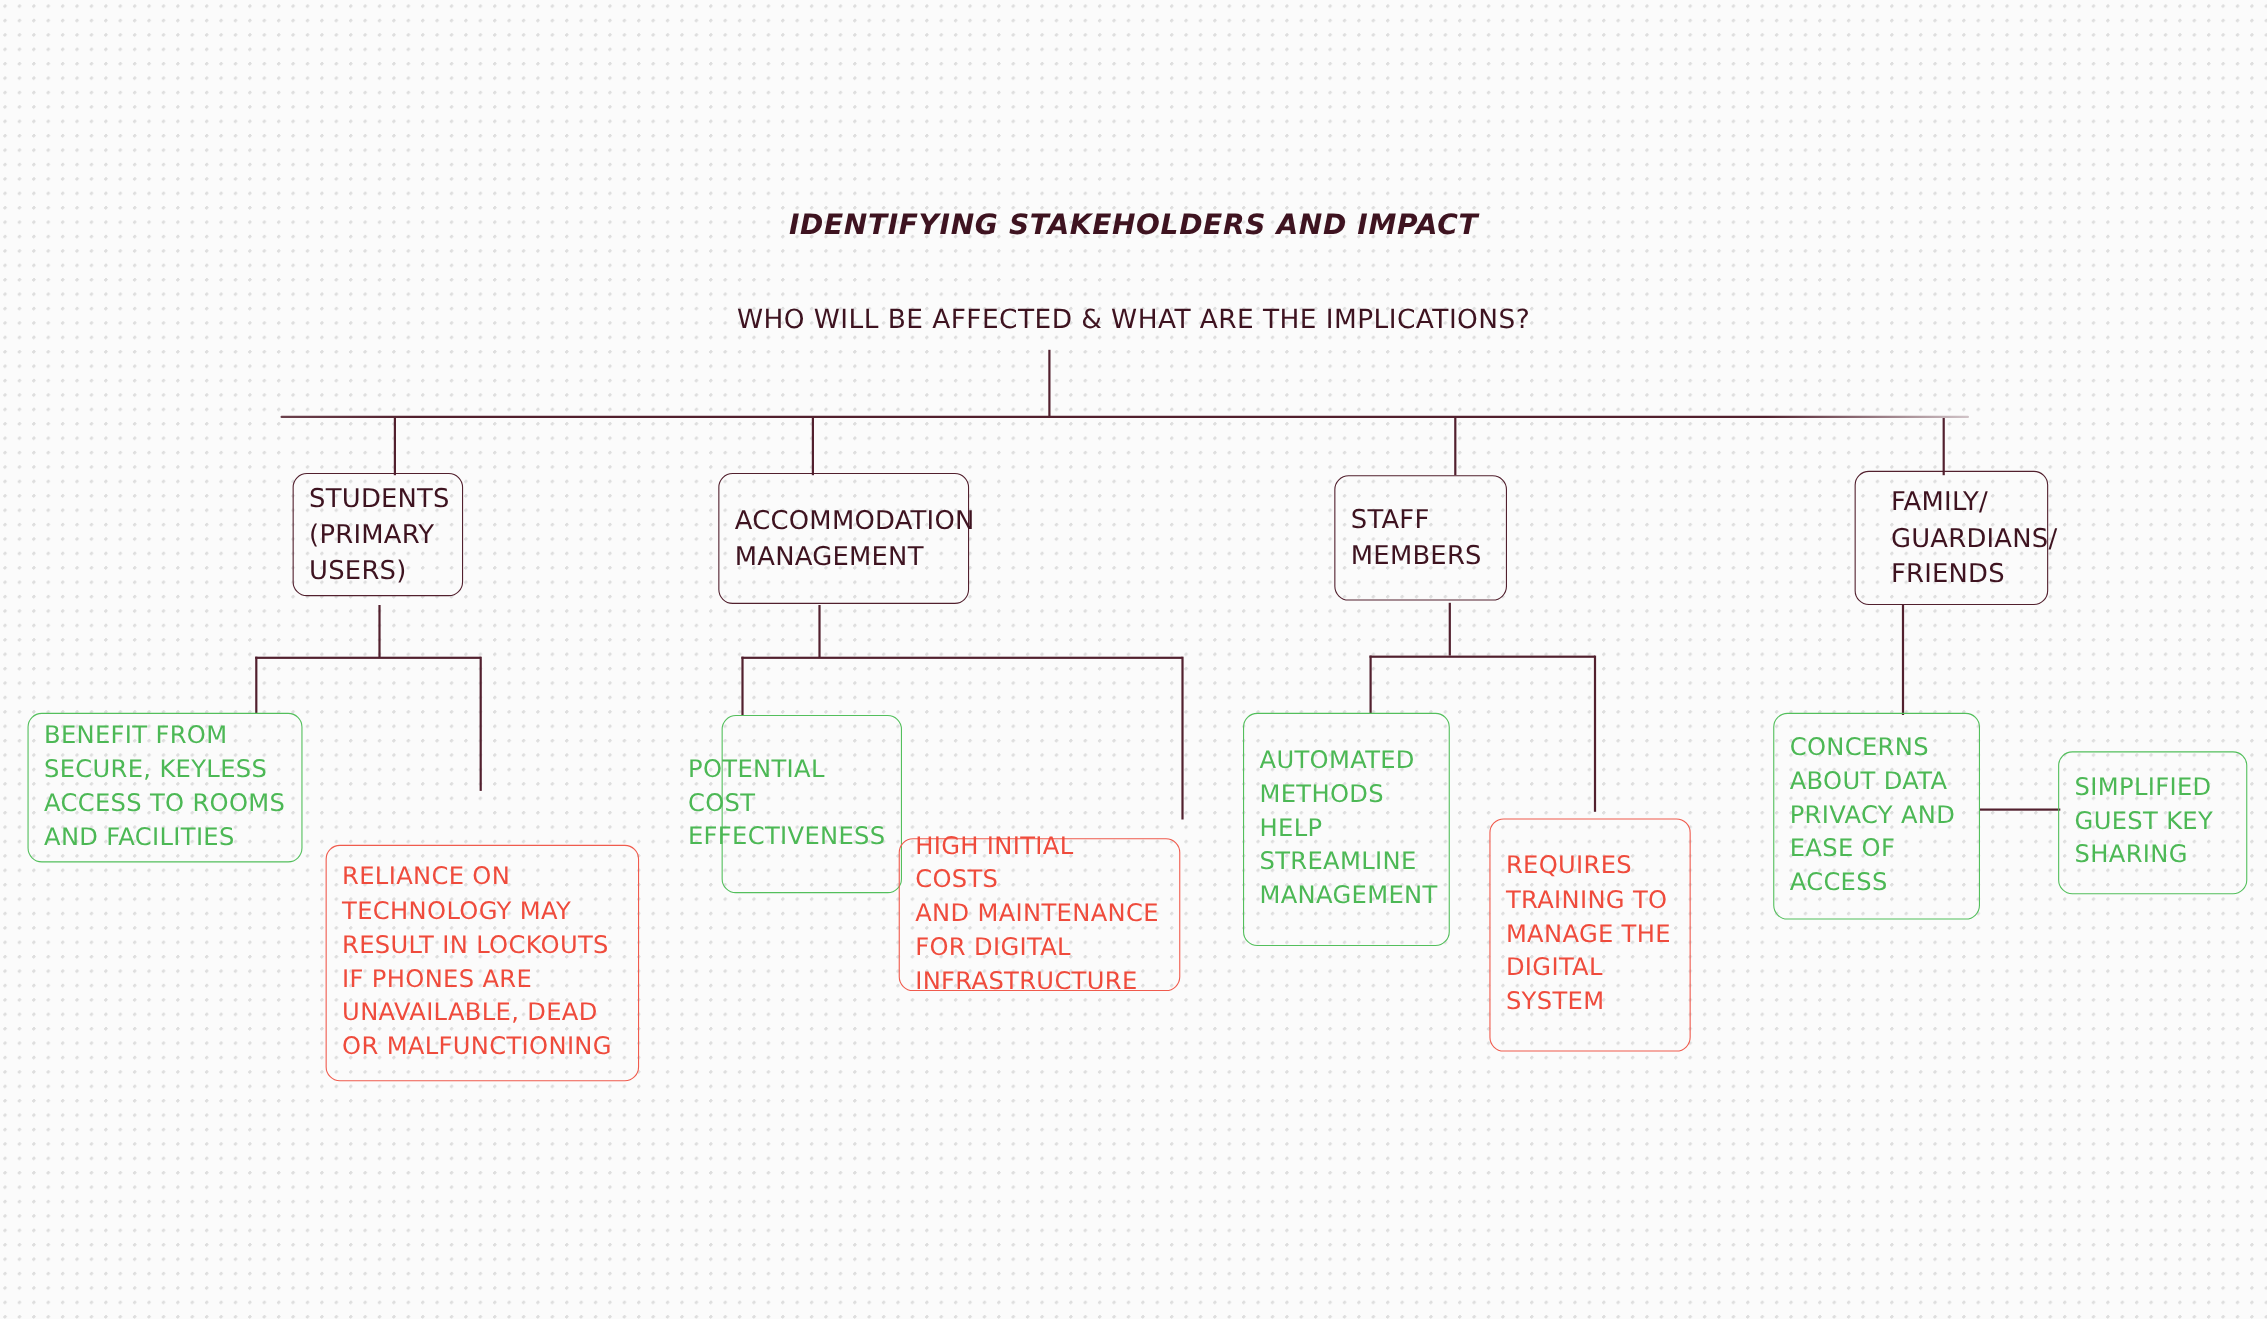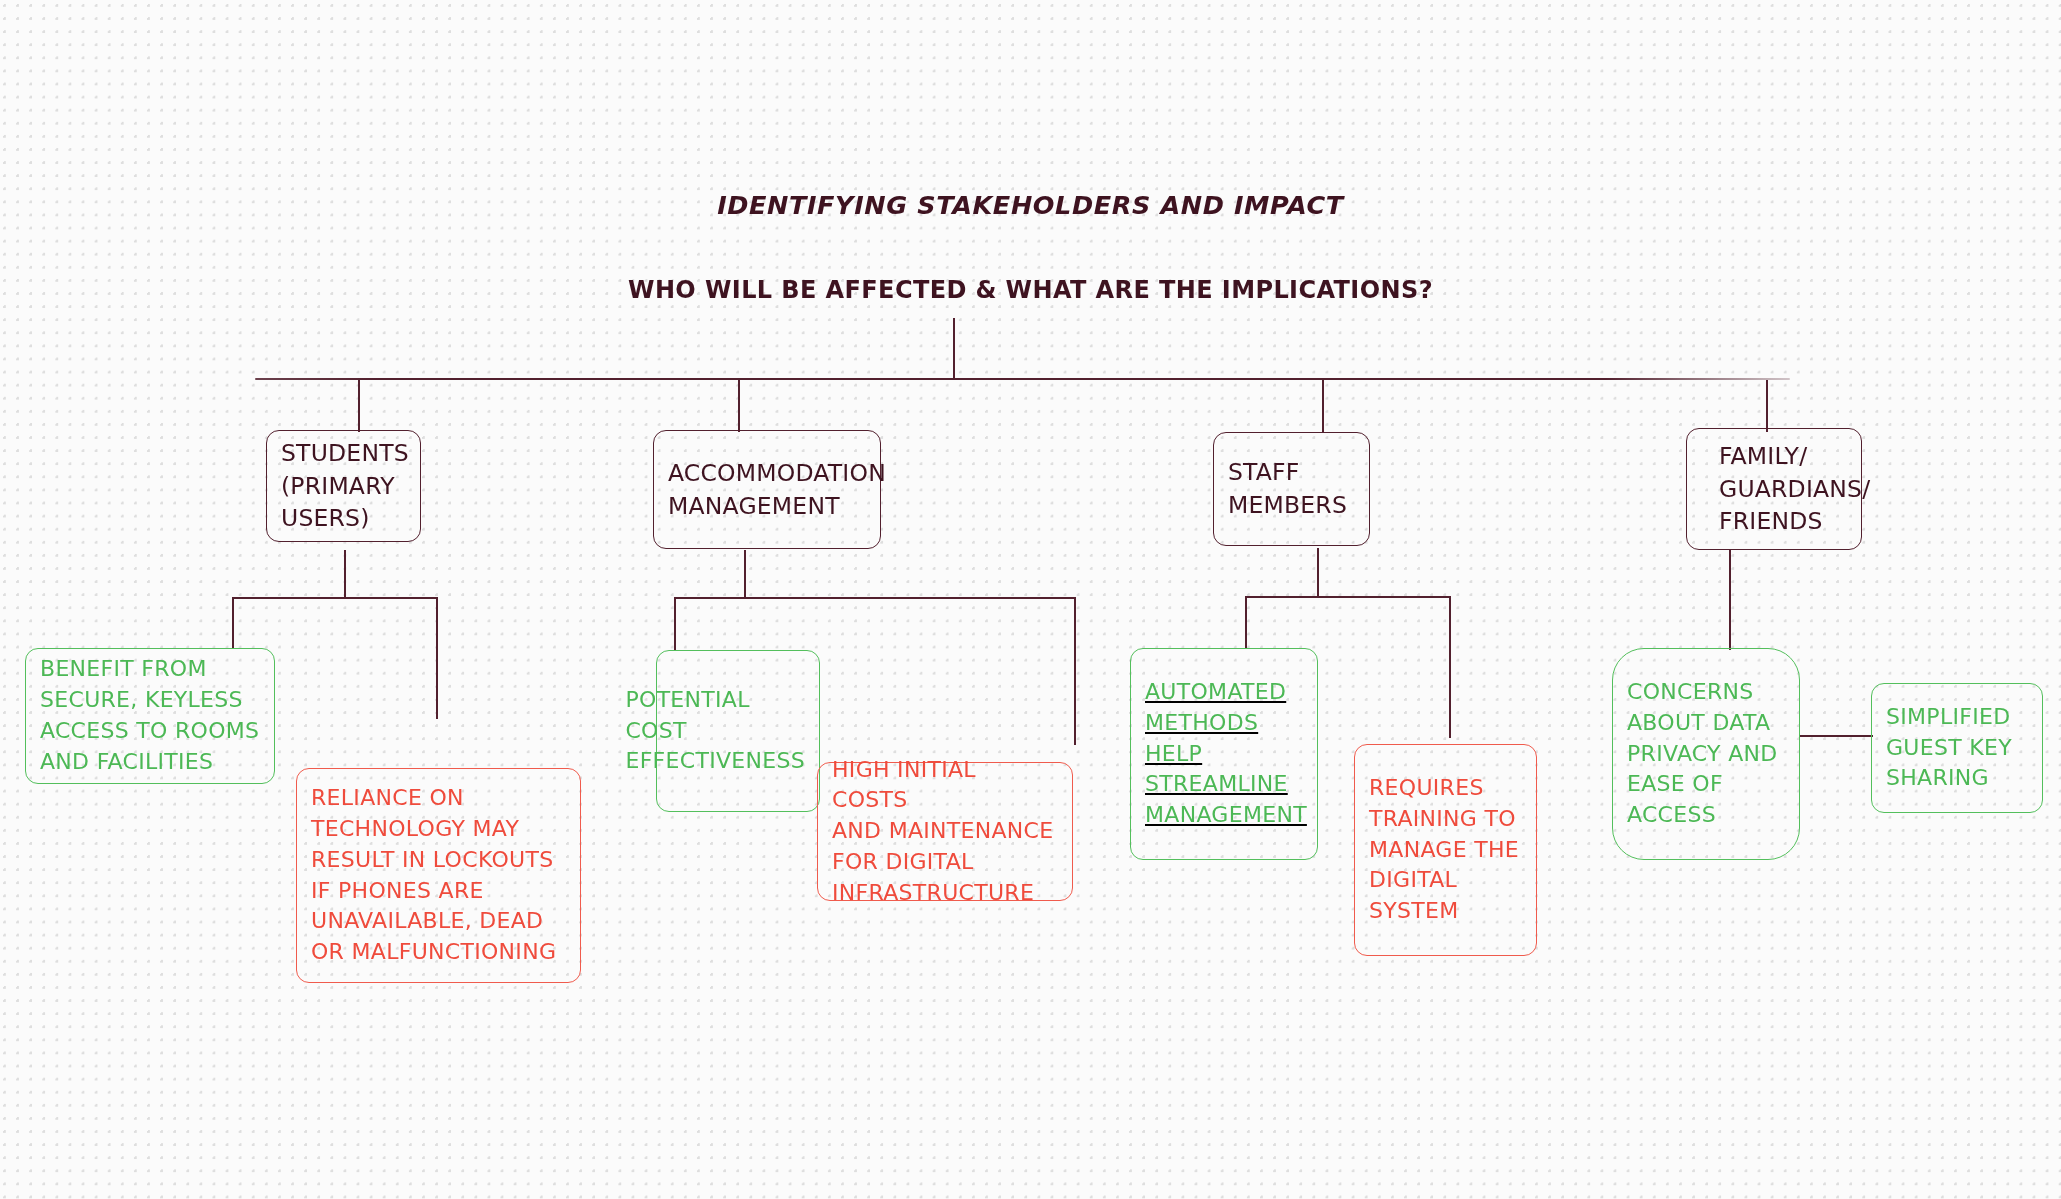--- a/index.html
+++ b/index.html
@@ -40,21 +40,21 @@
     font-style: italic;
   }
   .title-sub {
     position: absolute;
     left: 0;
     top: 276px;
     width: 2061px;
     text-align: center;
     font-family: "DejaVu Sans", sans-serif;
     font-size: 24px;
-    font-weight: 700;
+    font-weight: 400;
     letter-spacing: 0.4px;
     color: #3e1320;
     white-space: nowrap;
   }
 
   
   .conn {
     position: absolute;
     background: #52202e;
   }
@@ -195,37 +195,37 @@
 EFFECTIVENESS</span>
   </div>
 
   <div class="node neg" style="left:817px; top:762px; width:256px; height:139px;">
     <span class="txt">HIGH INITIAL COSTS
 AND MAINTENANCE
 FOR DIGITAL
 INFRASTRUCTURE</span>
   </div>
 
-  <div class="node pos" style="left:1130px; top:648px; width:188px; height:212px;text-decoration:underline;">
+  <div class="node pos" style="left:1130px; top:648px; width:188px; height:212px;">
     <span class="txt">AUTOMATED
 METHODS
 HELP
 STREAMLINE
 MANAGEMENT</span>
   </div>
 
   <div class="node neg" style="left:1354px; top:744px; width:183px; height:212px;">
     <span class="txt">REQUIRES
 TRAINING TO
 MANAGE THE
 DIGITAL
 SYSTEM</span>
   </div>
 
-  <div class="node pos" style="left:1612px; top:648px; width:188px; height:212px;border-radius:32px;">
+  <div class="node pos" style="left:1612px; top:648px; width:188px; height:188px;">
     <span class="txt">CONCERNS
 ABOUT DATA
 PRIVACY AND
 EASE OF
 ACCESS</span>
   </div>
 
   <div class="node pos" style="left:1871px; top:683px; width:172px; height:130px;">
     <span class="txt">SIMPLIFIED
 GUEST KEY

